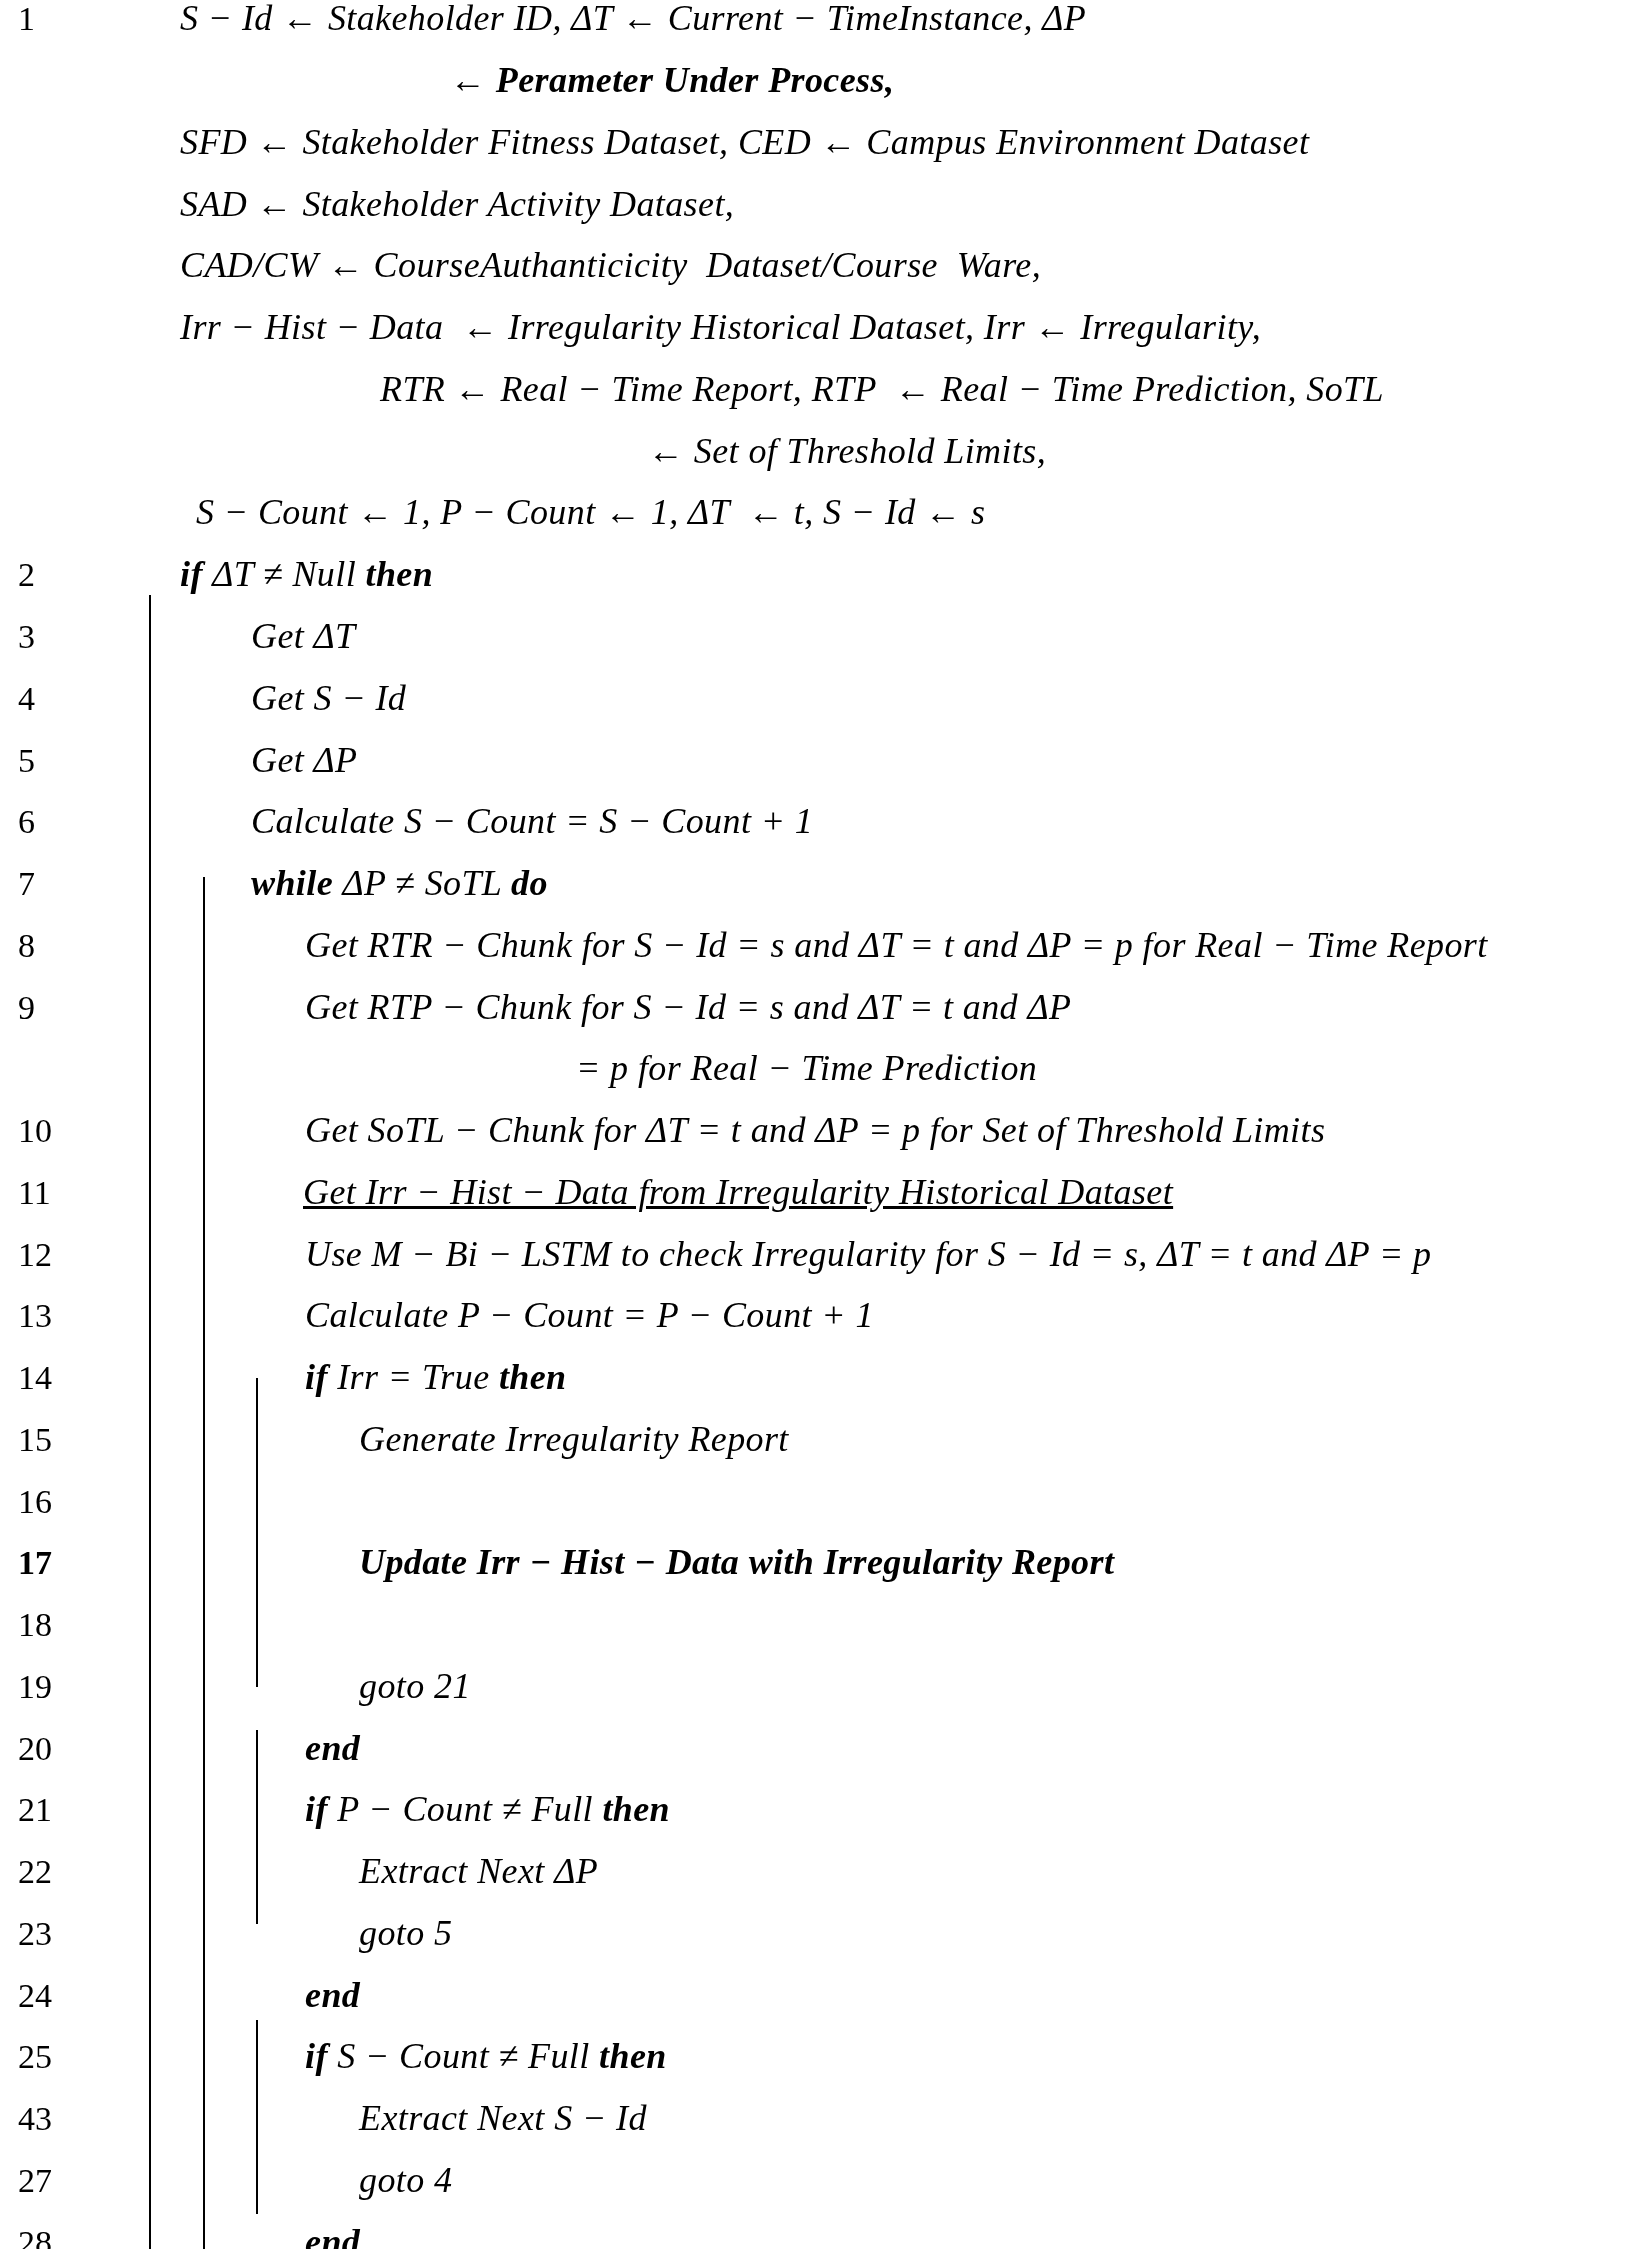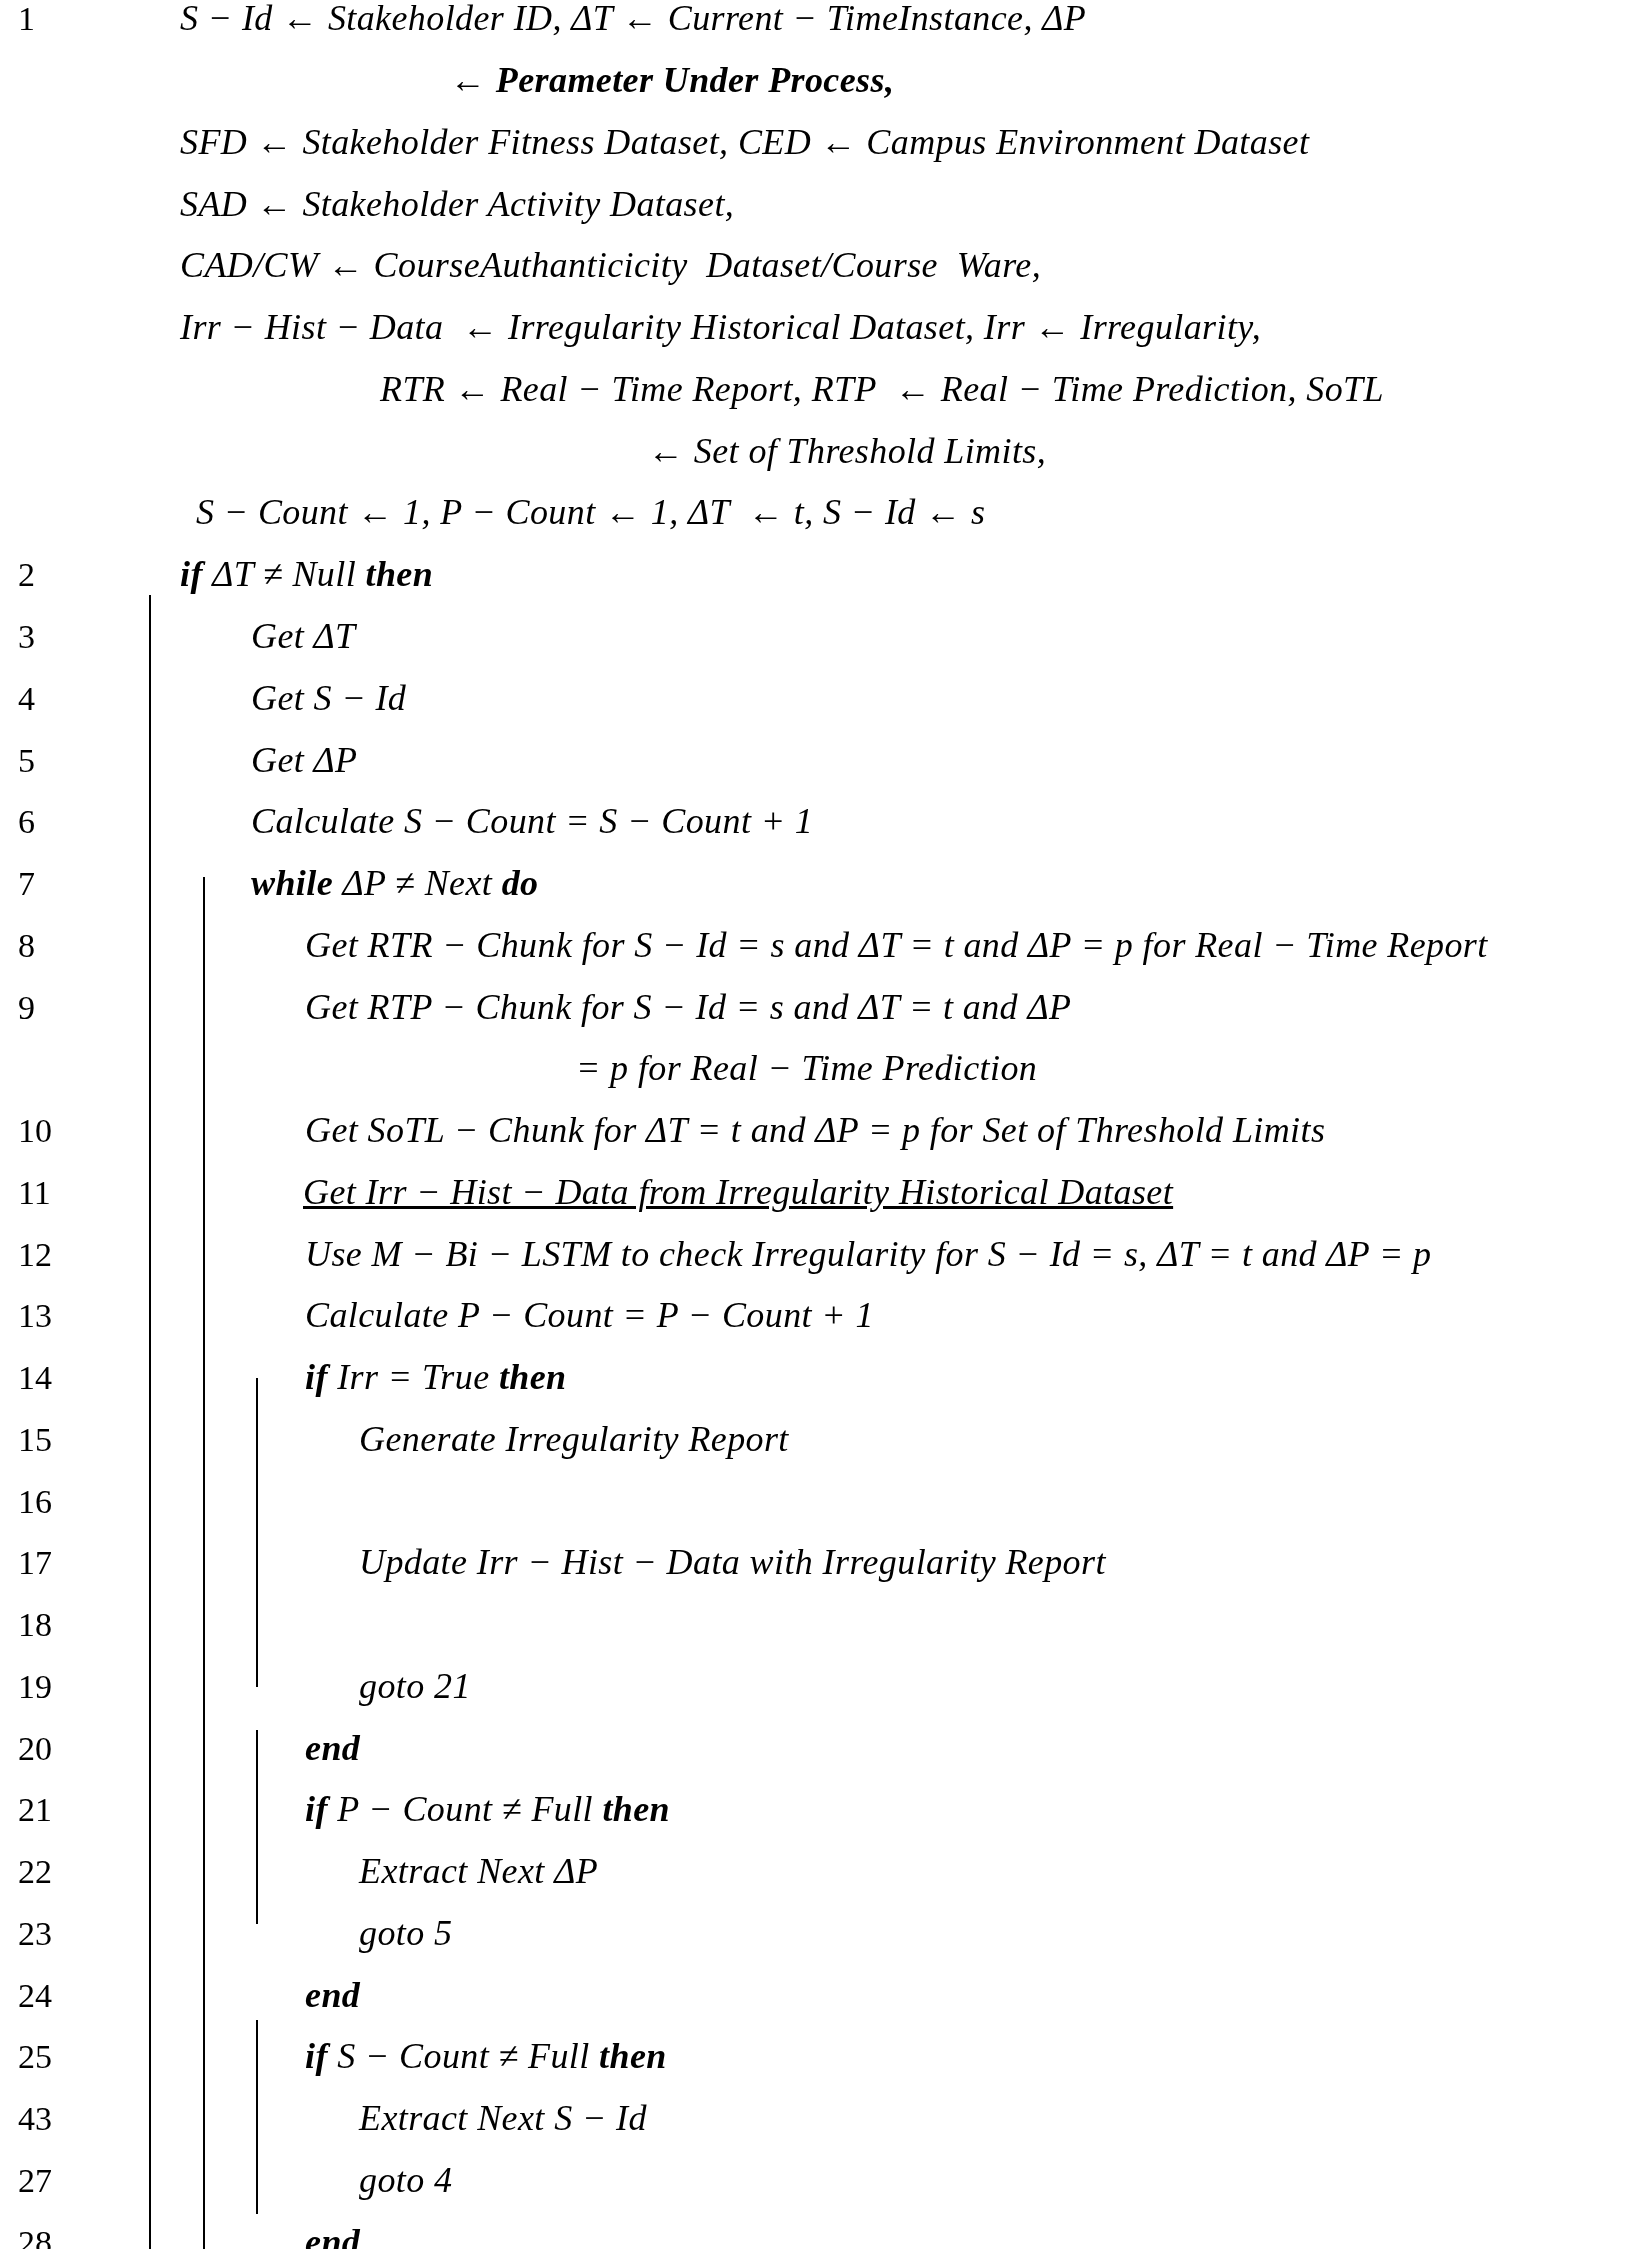--- a/index.html
+++ b/index.html
@@ -68,21 +68,21 @@
     <div class="row" style="top: 738px;">
       <span class="ln">5</span>
       <span class="txt" style="left: 251px;"><span>Get ΔP</span></span>
     </div>
     <div class="row" style="top: 799px;">
       <span class="ln">6</span>
       <span class="txt" style="left: 251px;"><span>Calculate S − Count = S − Count + 1</span></span>
     </div>
     <div class="row" style="top: 861px;">
       <span class="ln">7</span>
-      <span class="txt" style="left: 251px;"><b>while</b><span> ΔP ≠ Next </span><b>do</b></span>
+      <span class="txt" style="left: 251px;"><b>while</b><span> ΔP ≠ SoTL </span><b>do</b></span>
     </div>
     <div class="row" style="top: 923px;">
       <span class="ln">8</span>
       <span class="txt" style="left: 305px;"><span>Get RTR − Chunk for S − Id = s and ΔT = t and ΔP = p for Real − Time Report</span></span>
     </div>
     <div class="row" style="top: 985px;">
       <span class="ln">9</span>
       <span class="txt" style="left: 305px;"><span>Get RTP − Chunk for S − Id = s and ΔT = t and ΔP</span></span>
     </div>
     <div class="row" style="top: 1046px;">
@@ -109,21 +109,21 @@
       <span class="ln">14</span>
       <span class="txt" style="left: 305px;"><b>if</b><span> Irr = True </span><b>then</b></span>
     </div>
     <div class="row" style="top: 1417px;">
       <span class="ln">15</span>
       <span class="txt" style="left: 359px;"><span>Generate Irregularity Report</span></span>
     </div>
     <div class="row" style="top: 1479px;">
       <span class="ln">16</span>
     </div>
-    <div class="row" style="top: 1540px;">
+    <div class="row" style="top: 1540px; font-weight: bold;">
       <span class="ln">17</span>
       <span class="txt" style="left: 359px;"><span>Update Irr − Hist − Data with Irregularity Report</span></span>
     </div>
     <div class="row" style="top: 1602px;">
       <span class="ln">18</span>
     </div>
     <div class="row" style="top: 1664px;">
       <span class="ln">19</span>
       <span class="txt" style="left: 359px;"><span>goto 21</span></span>
     </div>

